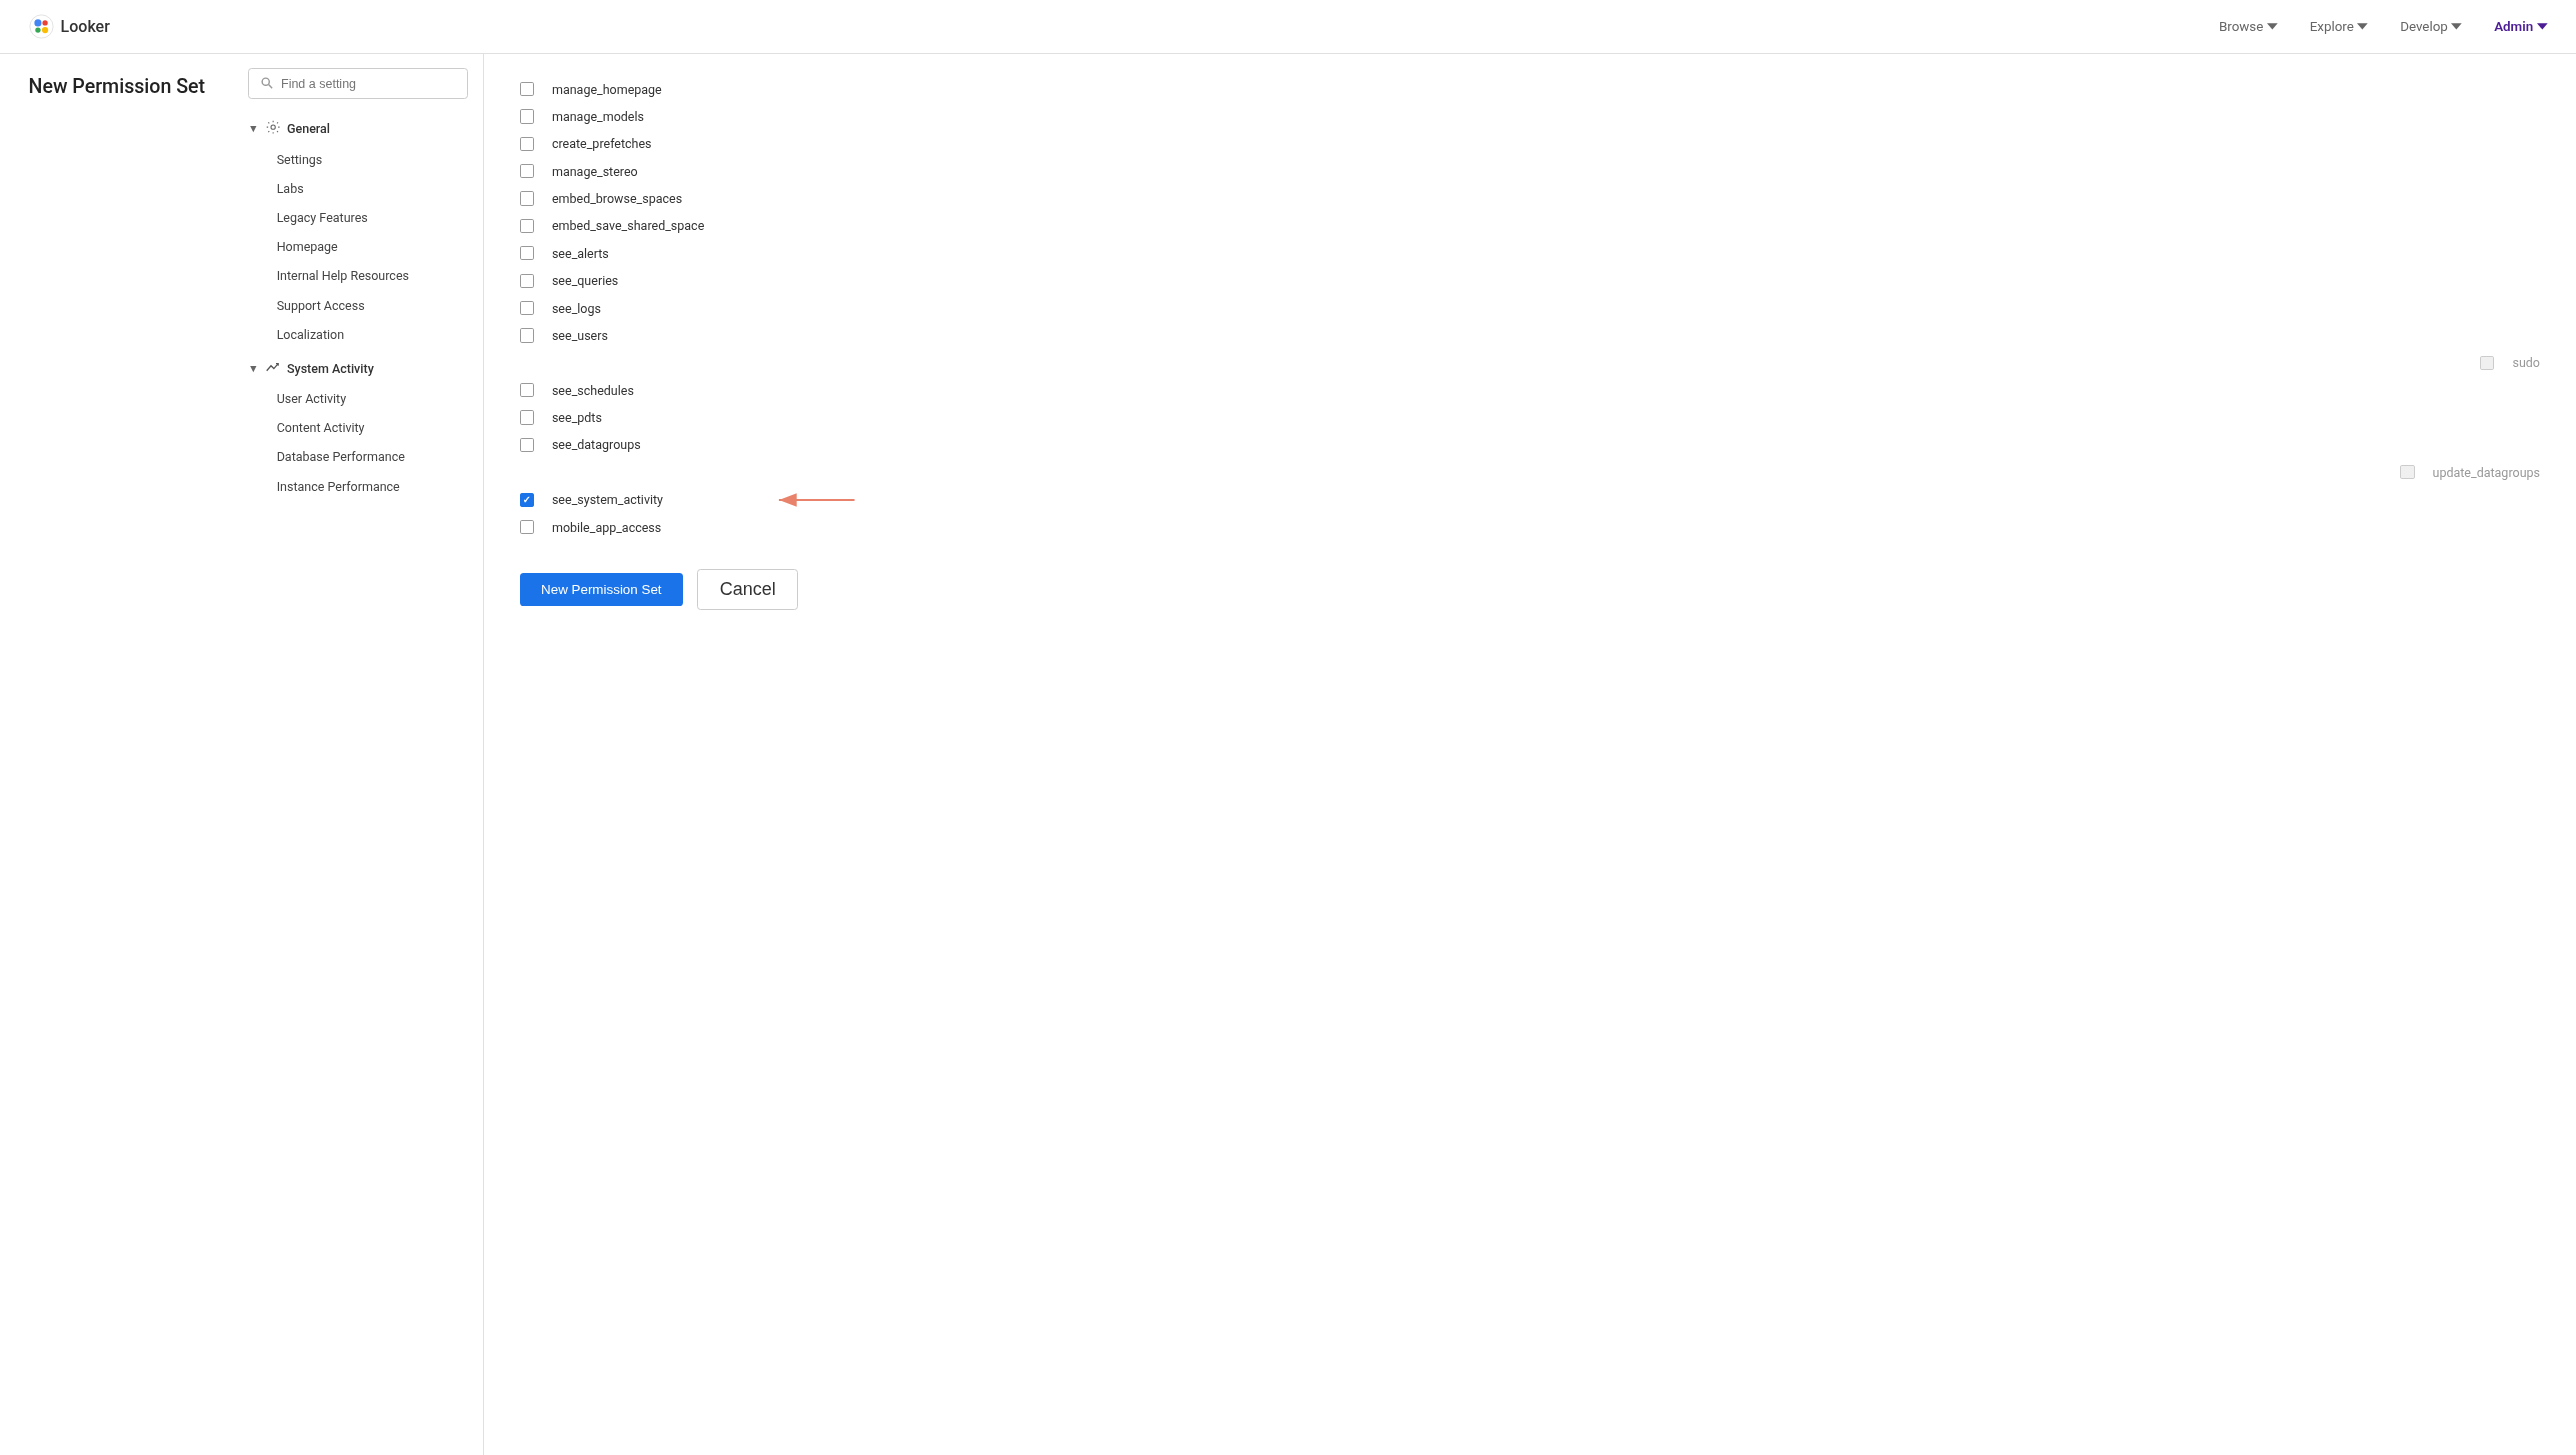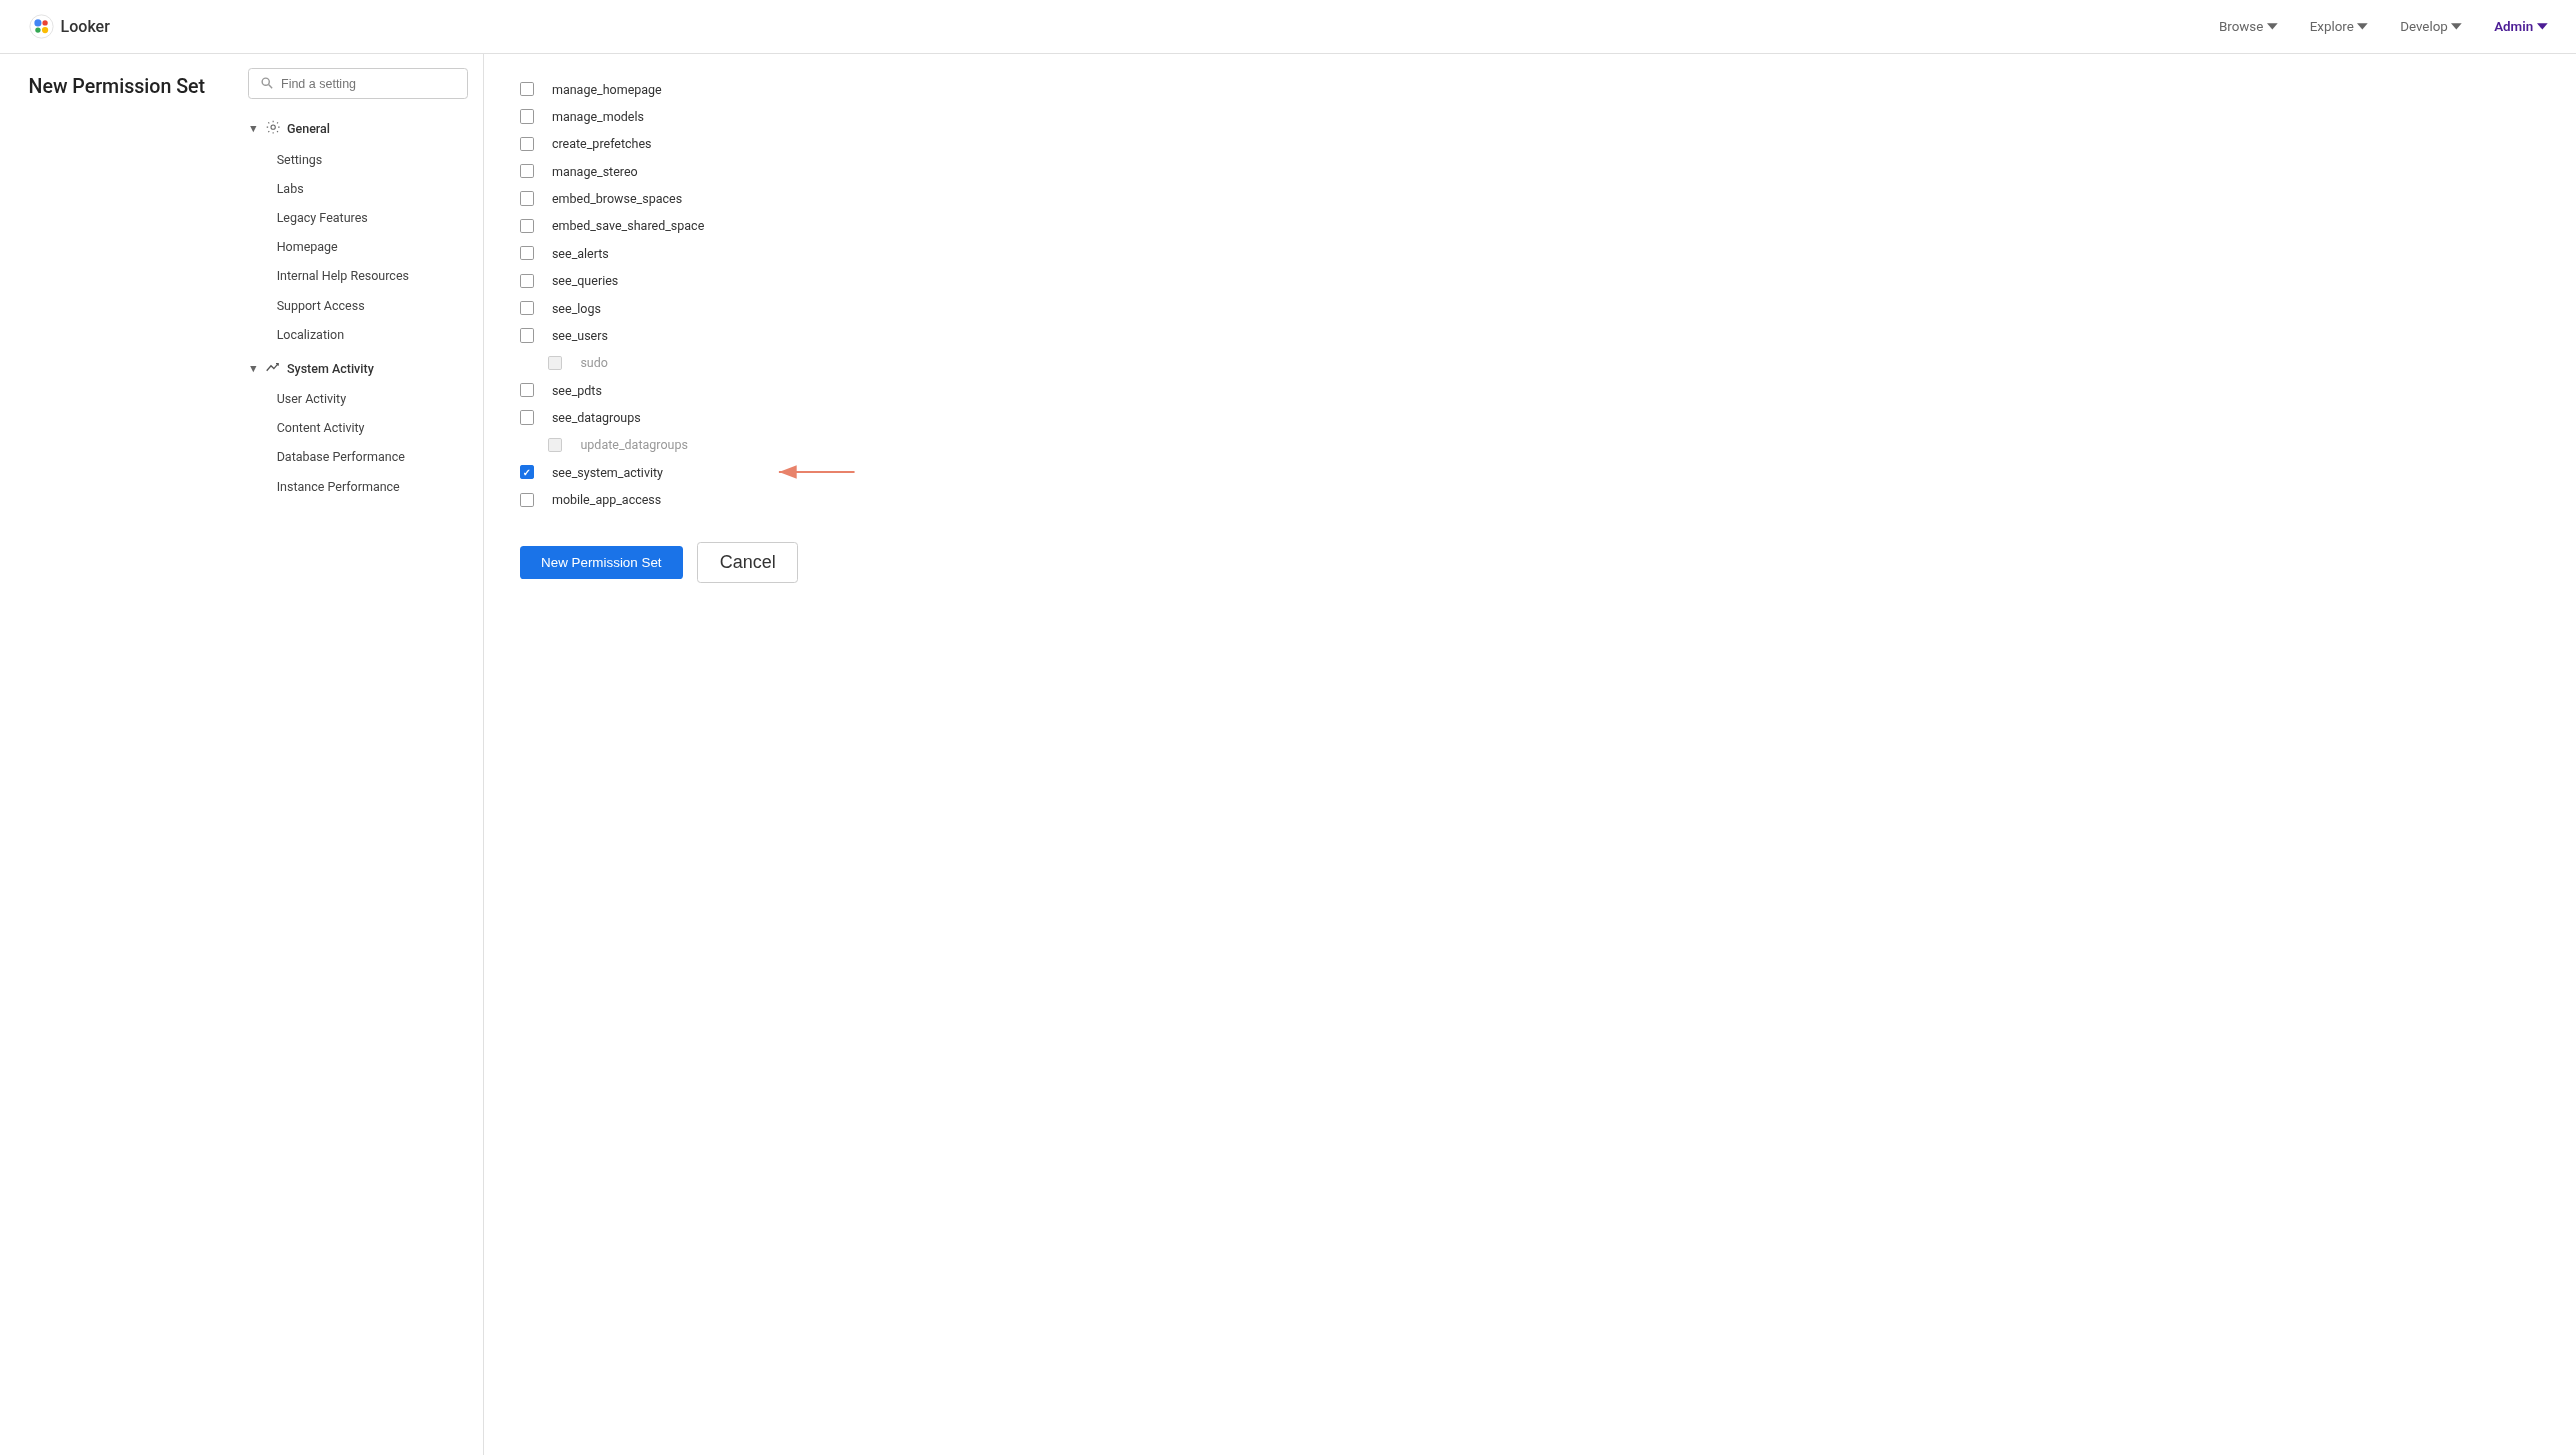--- a/index.html
+++ b/index.html
@@ -151,20 +151,21 @@
     .permission-row {
       display: flex;
       align-items: center;
       gap: 18px;
       padding: 6.2px 0;
       font-size: 12.5px;
       color: #333;
     }
     .permission-row.indented {
       padding-left: 28.5px;
+      justify-content: flex-end;
     }
 
     .checkbox {
       width: 14.3px;
       height: 14.3px;
       border: 1.8px solid #999;
       border-radius: 1.8px;
       flex-shrink: 0;
       background: #fff;
       cursor: pointer;
@@ -384,20 +385,24 @@
         <div class="permission-row">
           <div class="checkbox"></div>
           <span>see_users</span>
         </div>
 
         <div class="permission-row indented">
           <div class="checkbox disabled"></div>
           <span style="color:#999;">sudo</span>
         </div>
 
+        <div class="permission-row">
+          <div class="checkbox"></div>
+          <span>see_schedules</span>
+        </div>
 
         <div class="permission-row">
           <div class="checkbox"></div>
           <span>see_pdts</span>
         </div>
 
         <div class="permission-row">
           <div class="checkbox"></div>
           <span>see_datagroups</span>
         </div>

